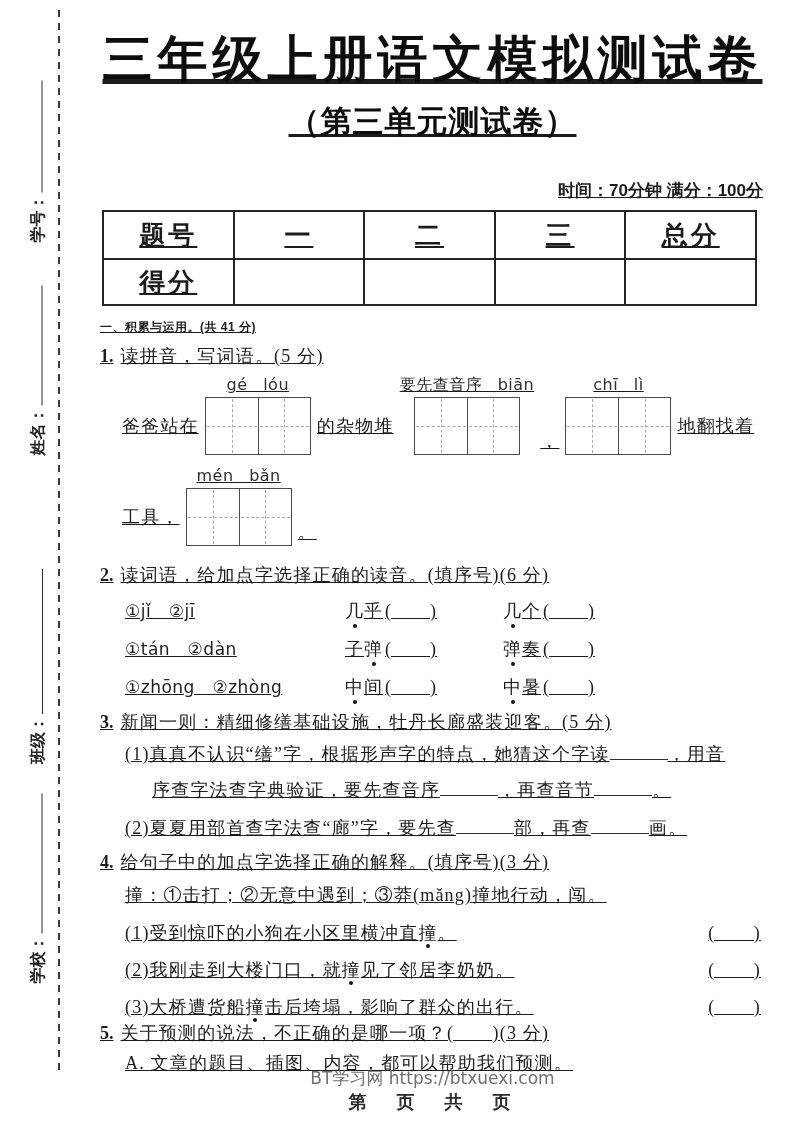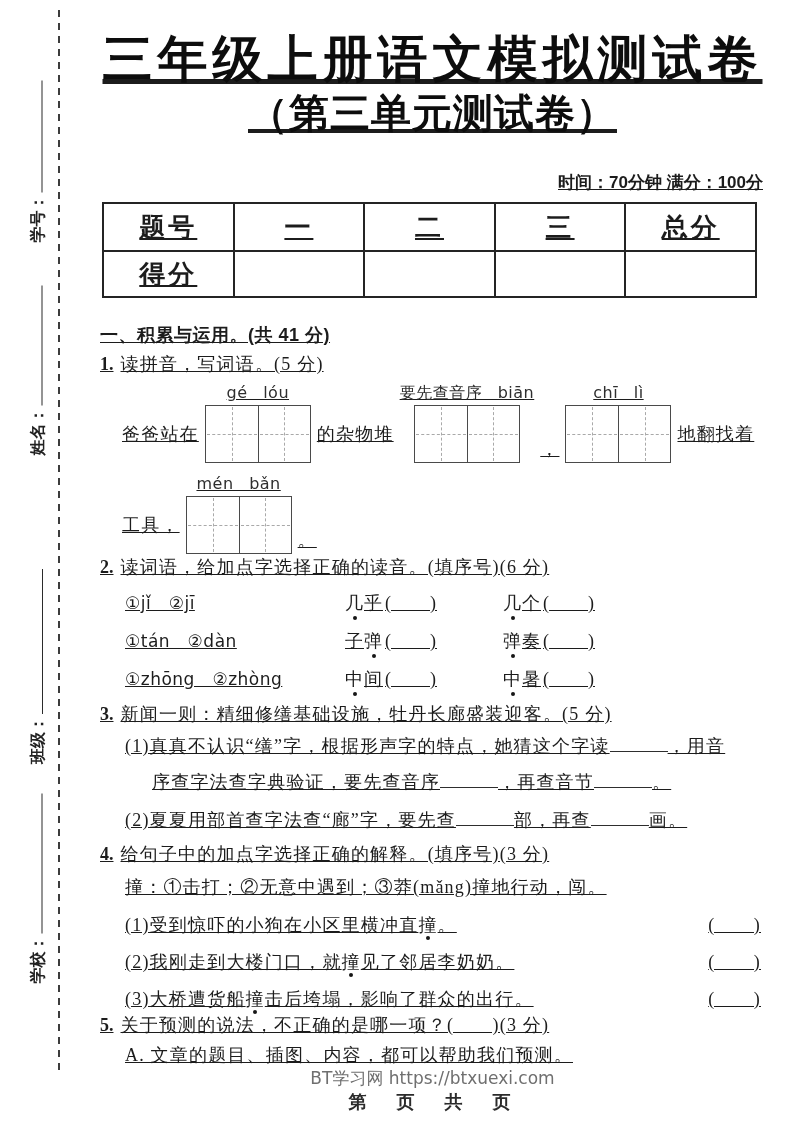--- a/index.html
+++ b/index.html
@@ -21,38 +21,38 @@
   }
   .mfield .mfill { display:inline-block; height:2px; border-bottom:1.6px solid #2b2b2b; margin-left:2px; }
   .mf1 { width:165px; left:-45px; top:148px; } .mf1 .mfill { width:112px; }
   .mf2 { width:175px; left:-50px; top:356px; } .mf2 .mfill { width:120px; }
   .mf3 { width:200px; left:-62px; top:652px; } .mf3 .mfill { width:145px; }
   .mf4 { width:195px; left:-60px; top:874px; } .mf4 .mfill { width:140px; }
   
   .content { position:absolute; left:100px; top:0; width:665px;text-decoration:underline; }
   .title { margin-top:30px; text-align:center; font-size:50px; line-height:58px;
            font-weight:900; letter-spacing:5px; color:#0d0d0d; }
-  .subtitle { margin-top:6px; text-align:center; font-size:40px; line-height:39px;
+  .subtitle { margin-top:14px; text-align:center; font-size:31px; line-height:39px;
               font-weight:700; letter-spacing:1px; color:#0d0d0d; }
   .meta { margin:40px 2px 0 0; text-align:right; font-size:17px; line-height:20px;
           font-weight:600; font-family:"Liberation Sans","DejaVu Sans",sans-serif; }
   
   .score-table { margin:9px 0 0 2px; width:655px; border-collapse:collapse; table-layout:fixed; }
   .score-table td { border:2.2px solid #242424; text-align:center; vertical-align:middle; }
   .score-table tr.r1 td { height:48px; }
   .score-table tr.r2 td { height:46px; }
   .score-table .th { font-size:26px; font-weight:700; letter-spacing:3px; }
   
-  .sec-heading { margin-top:26px; font-size:18px; line-height:22px; font-weight:700;
+  .sec-heading { margin-top:10px; font-size:12px; line-height:22px; font-weight:700;
                  font-family:"Liberation Sans","DejaVu Sans",sans-serif; letter-spacing:.5px; }
   .tline { font-size:18px; line-height:22px; letter-spacing:1.2px; }
   .qnum { font-weight:700; margin-right:7px; letter-spacing:0; }
   .qstem { }
   .m-q1stem { margin-top:7px; }
-  .m-q2stem { margin-top:2px; }
+  .m-q2stem { margin-top:18px; }
   .m-q3stem { margin-top:11px; }
   .m-q4stem { margin-top:12px; }
   .m-q5stem { margin-top:4px; }
   
   .boxline { display:flex; align-items:flex-end; margin-left:22px; }
   .bl1 { margin-top:8px; }
   .bl2 { margin-top:11px; }
   .boxline .seg { padding-bottom:18px; font-size:18px; letter-spacing:1.2px; line-height:22px; white-space:nowrap; }
   .boxline .punct { padding-bottom:3px; }
   .box-group { display:flex; flex-direction:column; align-items:center; margin:0 6px; }

